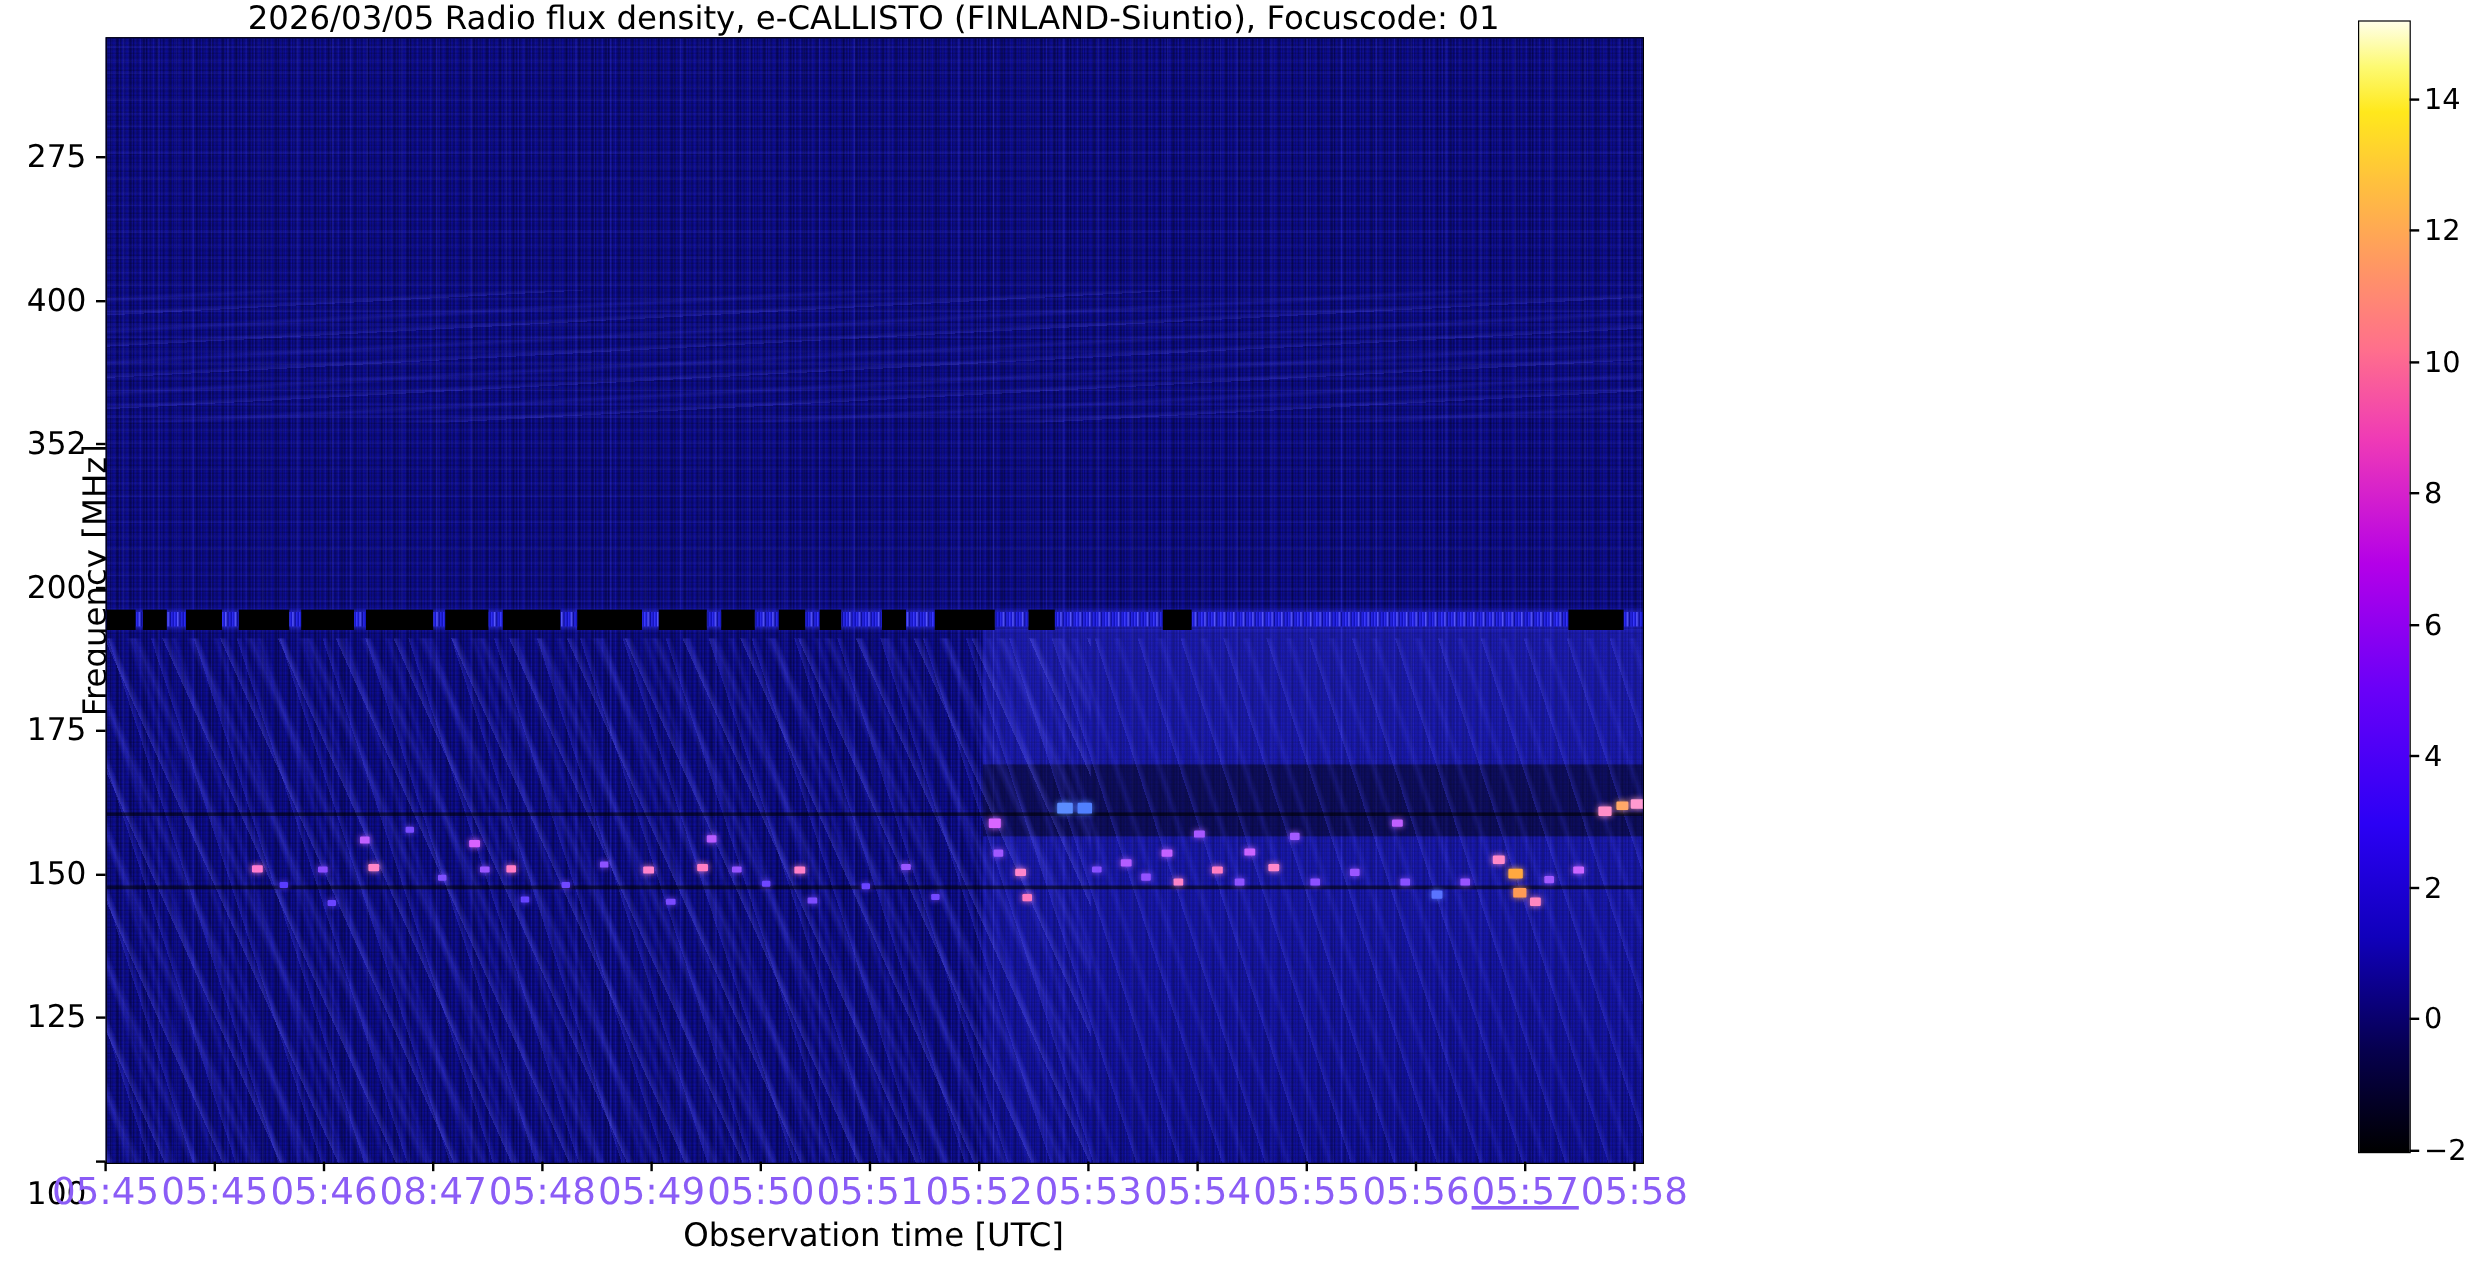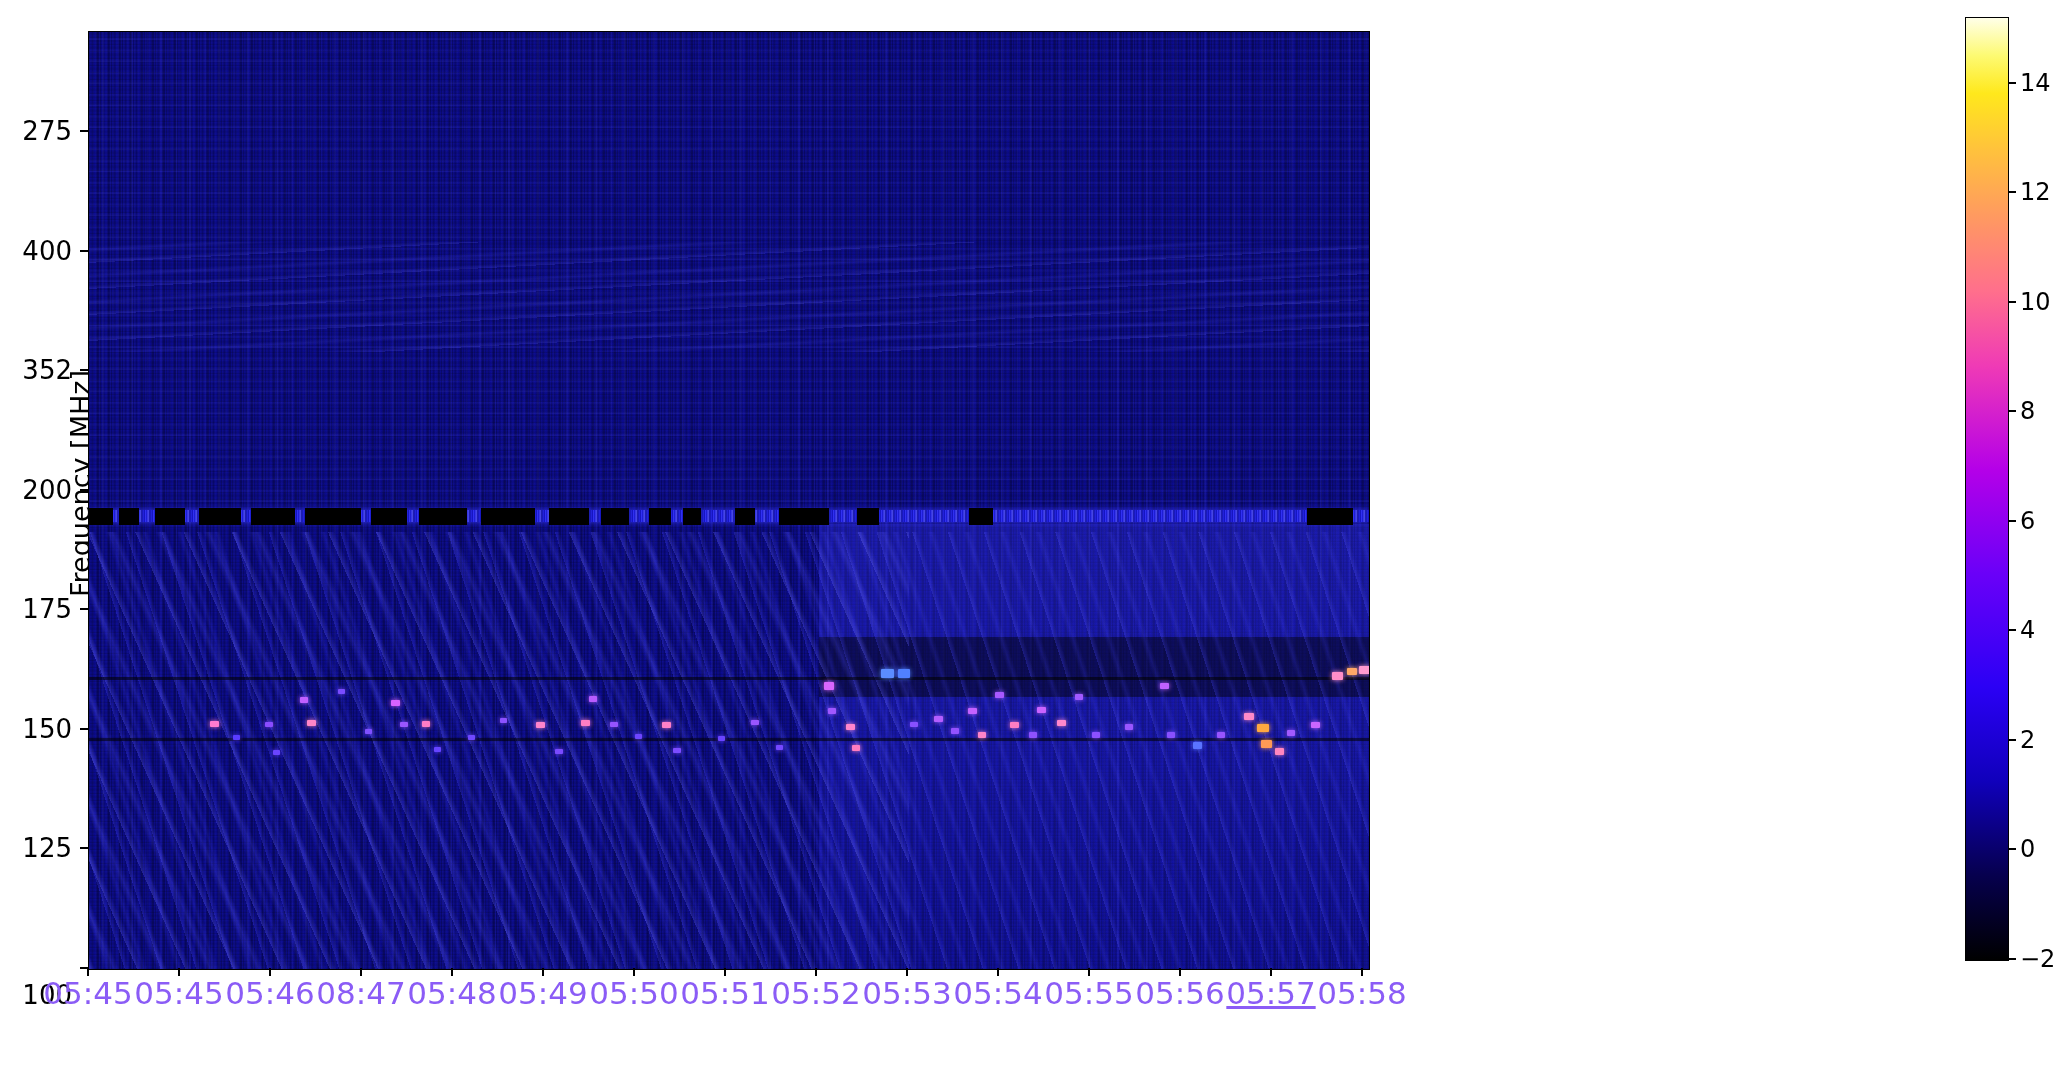--- a/index.html
+++ b/index.html
@@ -136,20 +136,21 @@
   .cbtick{position:absolute;left:2008px;width:8px;height:2px;background:#000;}
   .cbtxt{position:absolute;left:2020px;width:60px;text-align:left;
          font-size:24px;color:#000;line-height:24px;}
   #cblabel-wrap{position:absolute;left:2030px;top:0;width:40px;height:1000px;}
 </style>
 </head>
 <body>
 
 <div id="figure">
 
+  <div id="title">2026/03/05  Radio flux density, e-CALLISTO (FINLAND-Siuntio), Focuscode: 01</div>
 
   <div id="ylabel-wrap">
     <div id="ylabel-text">Frequency [MHz]</div>
   </div>
 
   <div id="axes">
     <div class="layer noise-a"></div>
     <div class="layer noise-b"></div>
     <div class="layer noise-c"></div>
     <div class="ripple-top"></div>
@@ -290,20 +291,21 @@
       <div class="xtick" style="left: 1088px;"></div>
       <div class="xtxt" style="left: 1019px;">05:55</div>
       <div class="xtick" style="left: 1179px;"></div>
       <div class="xtxt" style="left: 1110px;">05:56</div>
       <div class="xtick" style="left: 1270px;"></div>
       <div class="xtxt" style="left: 1201px; text-decoration: underline;">05:57</div>
       <div class="xtick" style="left: 1361px;"></div>
       <div class="xtxt" style="left: 1292px;">05:58</div>
     </div>
 
+  <div id="xlabel-text">Observation time [UTC]</div>
 
   <div id="cbar"></div>
   <div id="cbticks">
       <div class="cbtick" style="top: 81.7209px;"></div>
       <div class="cbtxt" style="top: 70.7209px;">14</div>
       <div class="cbtick" style="top: 191.256px;"></div>
       <div class="cbtxt" style="top: 180.256px;">12</div>
       <div class="cbtick" style="top: 300.791px;"></div>
       <div class="cbtxt" style="top: 289.791px;">10</div>
       <div class="cbtick" style="top: 410.326px;"></div>

